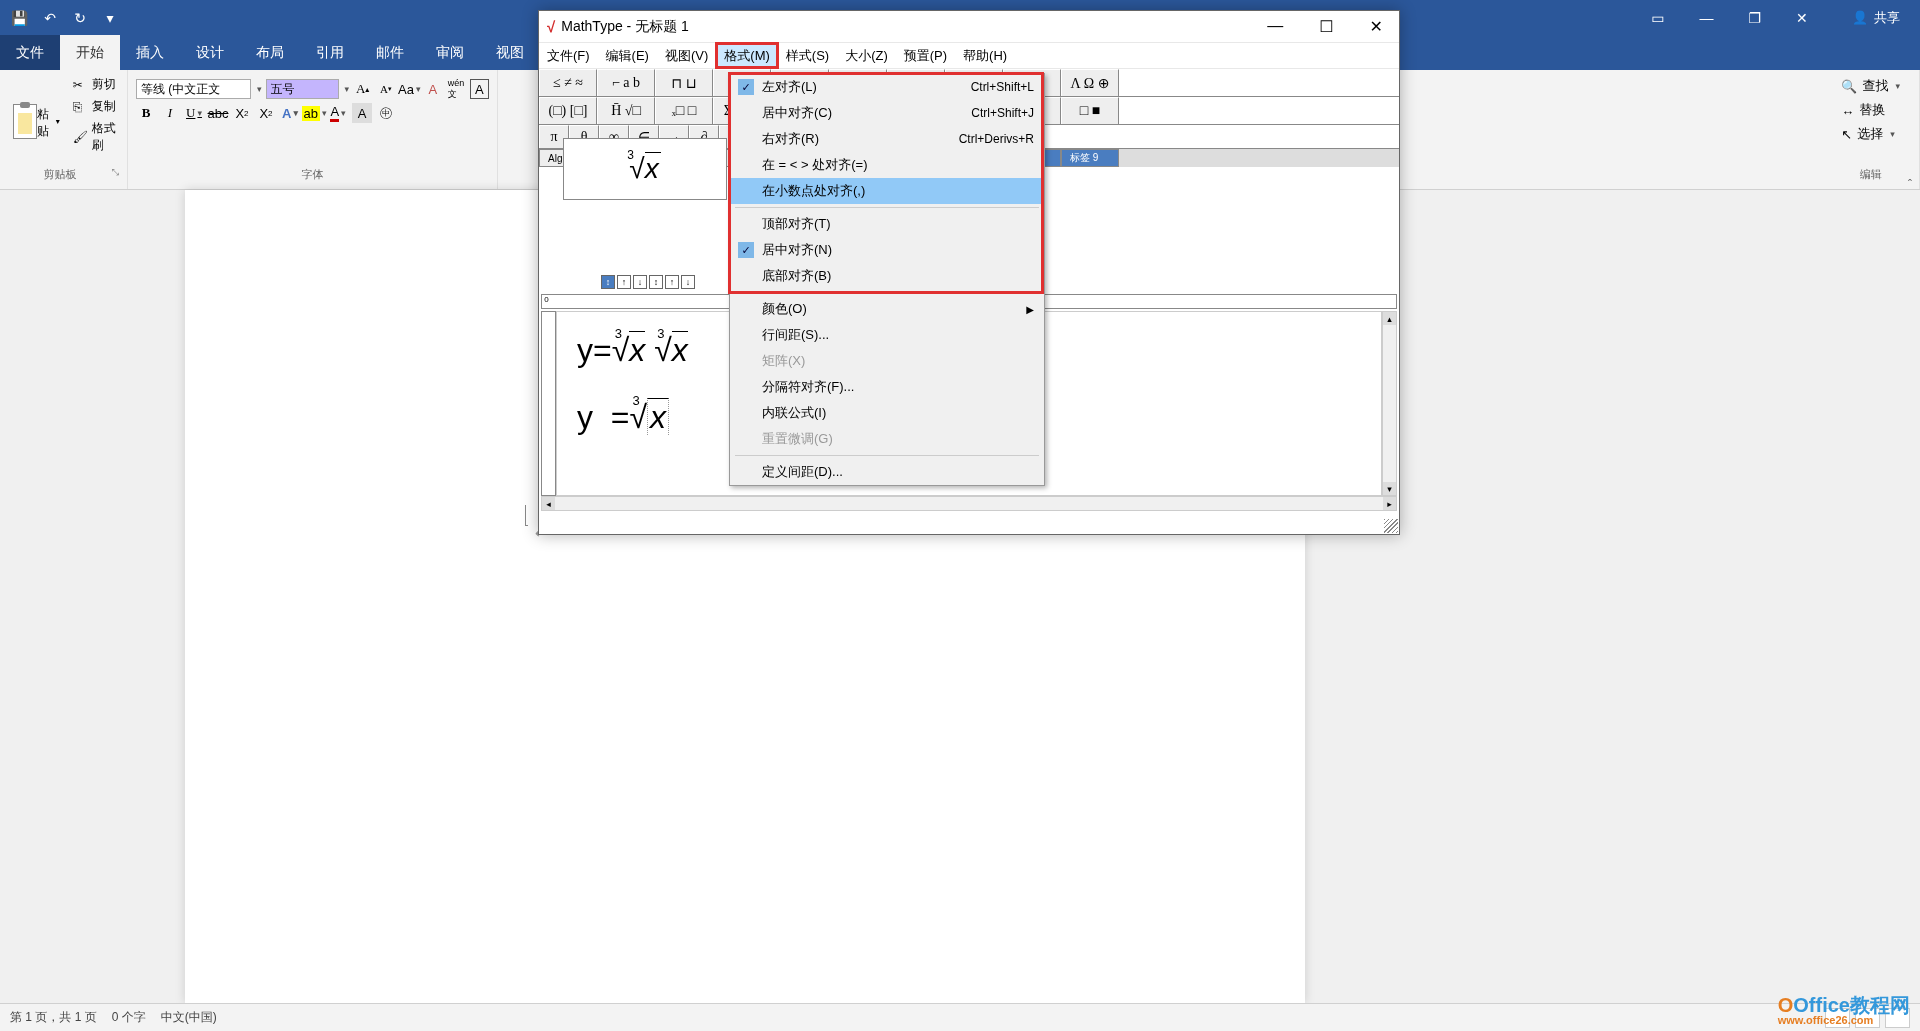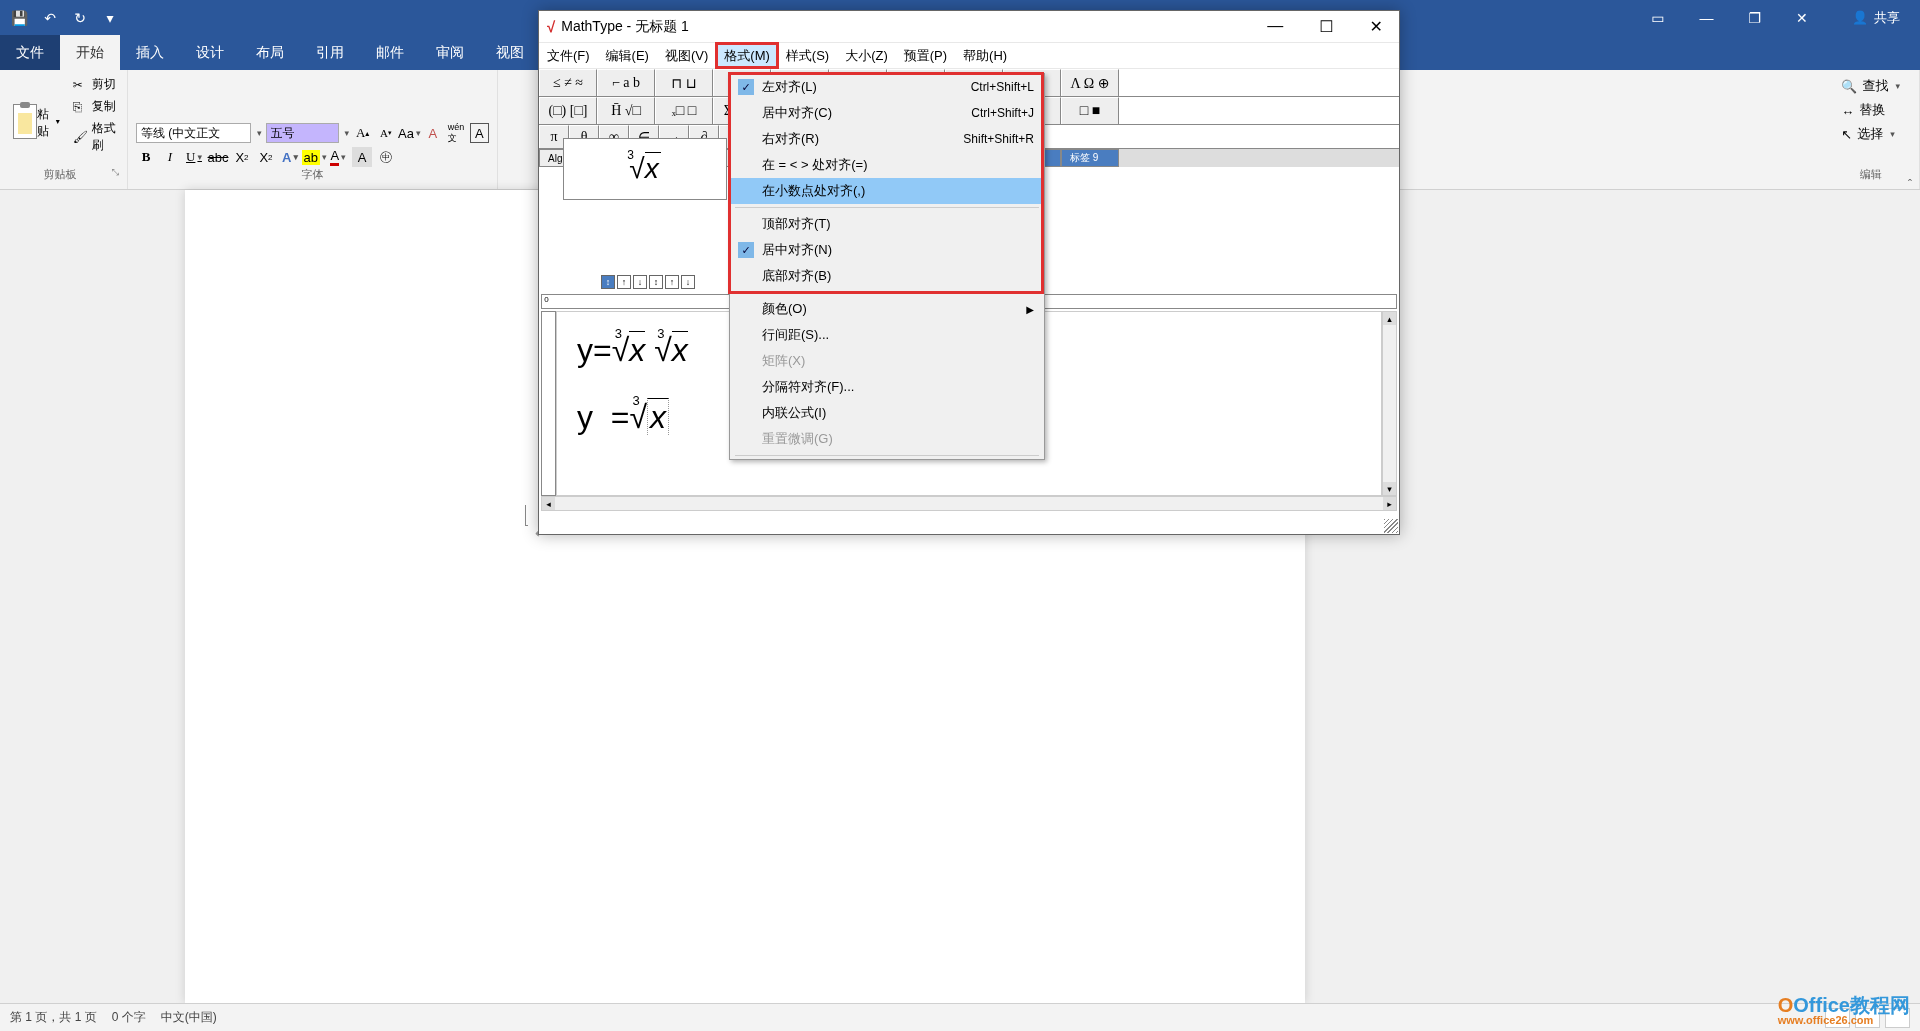--- a/index.html
+++ b/index.html
@@ -24,21 +24,21 @@
     .group-label { font-size: 11px; color: #666; text-align: center; margin-top: auto; padding-bottom: 2px; }
     .clip-col { display: flex; gap: 5px; flex: 1; }
     .paste-big { display: flex; flex-direction: row; align-items: center; padding: 5px; cursor: pointer; }
     .paste-icon { width: 30px; height: 35px; background: #fff; border: 1px solid #888; position: relative; }
     .paste-icon::before { content: ''; position: absolute; top: -3px; left: 6px; right: 6px; height: 6px; background: #888; border-radius: 2px; }
     .paste-icon::after { content: ''; position: absolute; inset: 8px 4px 4px 4px; background: #f9e79f; }
     .small-btns { display: flex; flex-direction: column; gap: 3px; font-size: 12px; }
     .small-btn { display: flex; align-items: center; gap: 5px; cursor: pointer; padding: 1px 3px; }
     .si { width: 14px; height: 14px; display: inline-block; }
     
-    .font-controls { flex: 1; display: flex; flex-direction: column; gap: 4px; padding-top: 4px; justify-content: flex-end; }
+    .font-controls { flex: 1; display: flex; flex-direction: column; gap: 4px; padding-top: 4px; }
     .font-row { display: flex; align-items: center; gap: 4px; }
     .font-sel { border: 1px solid #ababab; background: #fff; font-size: 12px; padding: 2px 4px; width: 115px; }
     .size-sel { border: 1px solid #ababab; background: #c4b5fd; font-size: 12px; padding: 2px 4px; width: 73px; }
     .fbtn { width: 20px; height: 20px; display: flex; align-items: center; justify-content: center; font-size: 13px; cursor: pointer; }
     .fbtn.b { font-weight: bold; font-family: Georgia; }
     .fbtn.i { font-style: italic; font-family: Georgia; }
     .fbtn.u { text-decoration: underline; font-family: Georgia; }
     
     .edit-group { margin-left: auto; padding-right: 15px; }
     .edit-btns { display: flex; flex-direction: column; gap: 2px; font-size: 13px; }
@@ -378,21 +378,21 @@
         <span class="dd-check">✓</span>
         <span>左对齐(L)</span>
         <span class="shortcut">Ctrl+Shift+L</span>
       </div>
       <div class="dd-item">
         <span>居中对齐(C)</span>
         <span class="shortcut">Ctrl+Shift+J</span>
       </div>
       <div class="dd-item">
         <span>右对齐(R)</span>
-        <span class="shortcut">Shift+Shift+R</span>
+        <span class="shortcut">Ctrl+Derivs+R</span>
       </div>
       <div class="dd-item">
         <span>在 = &lt; &gt; 处对齐(=)</span>
       </div>
       <div class="dd-item highlighted">
         <span>在小数点处对齐(,)</span>
       </div>
       <div class="dd-sep"></div>
       <div class="dd-item">
         <span>顶部对齐(T)</span>
@@ -418,16 +418,19 @@
       <div class="dd-item">
         <span>分隔符对齐(F)...</span>
       </div>
       <div class="dd-item">
         <span>内联公式(I)</span>
       </div>
       <div class="dd-item disabled">
         <span>重置微调(G)</span>
       </div>
       <div class="dd-sep"></div>
+      <div class="dd-item">
+        <span>定义间距(D)...</span>
+      </div>
     </div>
 </div>
 
 <div class="red-box"></div>
 
 </body></html>

